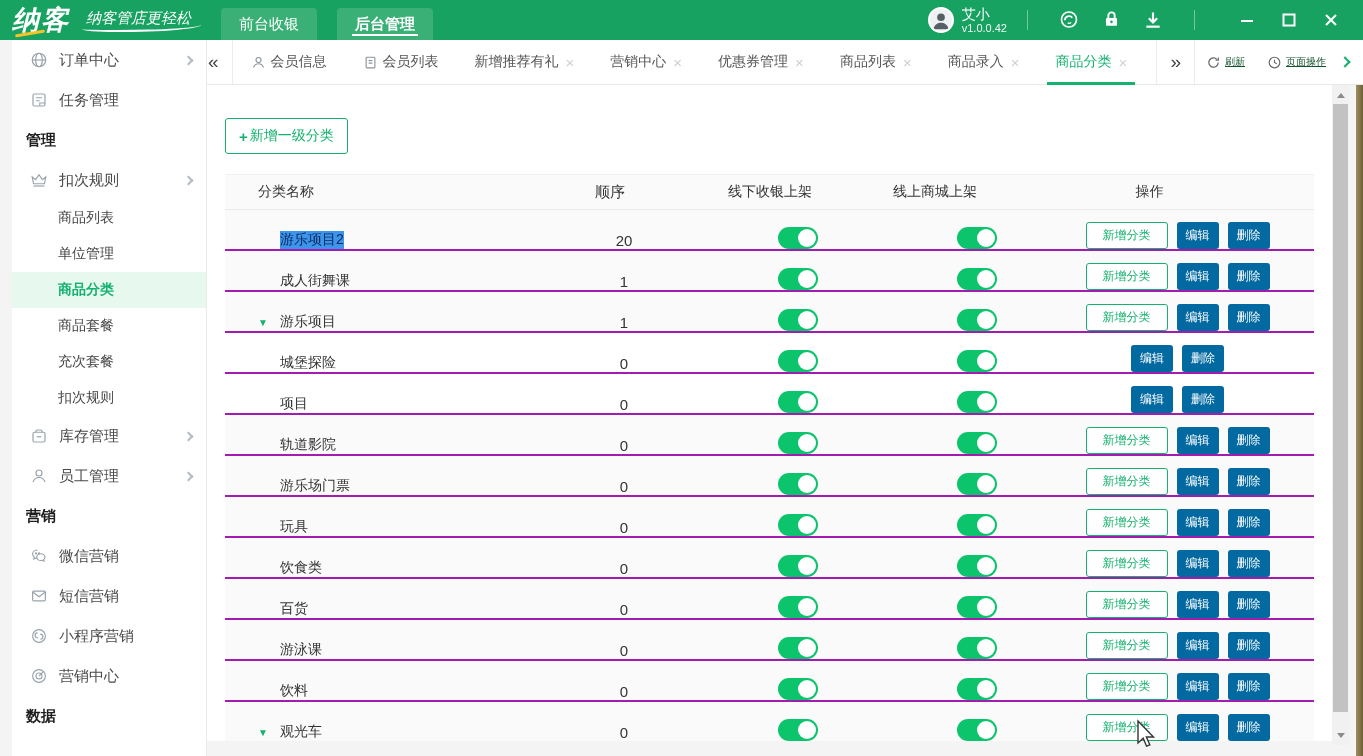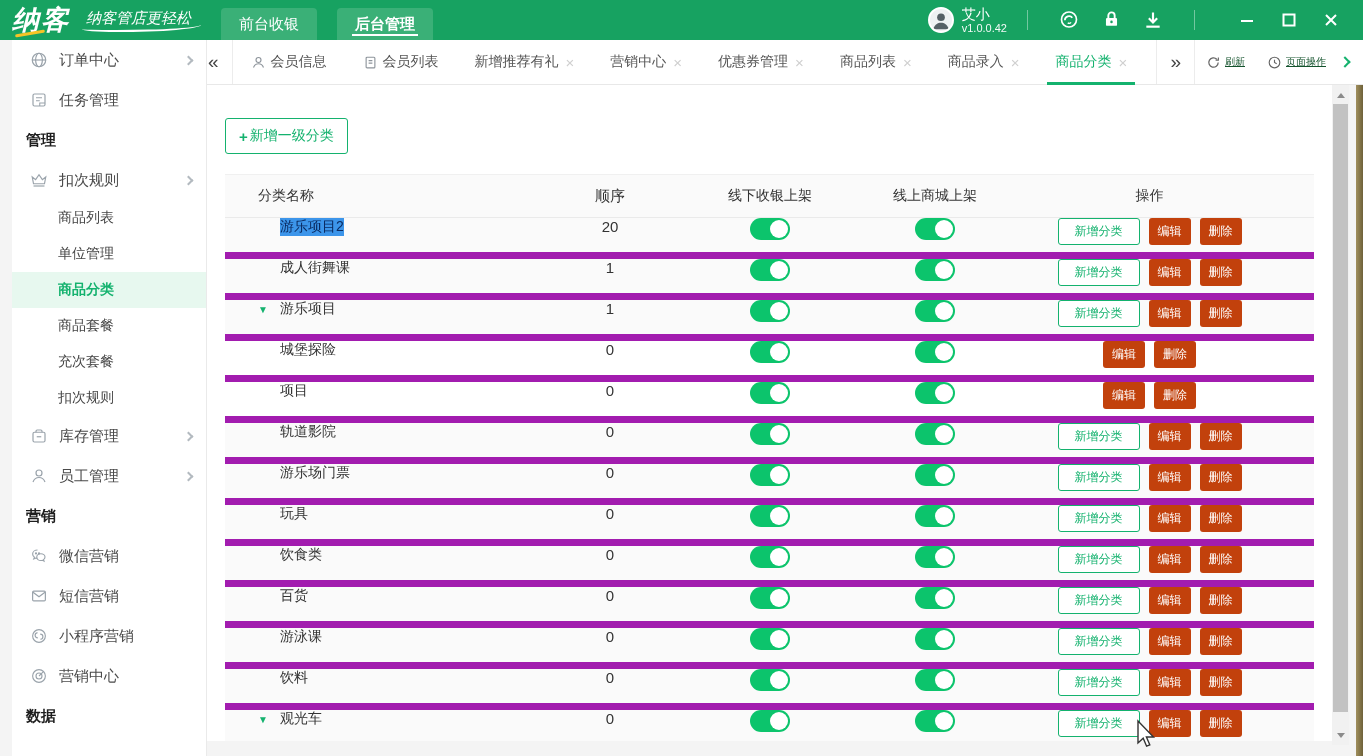--- a/index.html
+++ b/index.html
@@ -69,38 +69,38 @@
           cursor:pointer; white-space:nowrap;text-decoration:underline; }
   .tb-act svg { margin-right:4px; }
   .tb-gchev { width:8px; height:8px; border-right:2px solid #14b26e; border-top:2px solid #14b26e;
           transform:rotate(45deg); margin:0 14px 0 4px; cursor:pointer; }
   
   .panel { position:absolute; left:207px; top:85px; width:1125px; bottom:15px; background:#fff; overflow:hidden; }
   .add-btn { margin:33px 0 0 18px; border:1px solid #14b26e; color:#14b26e; background:#fff;
           font-size:14px; padding:8px 13px; border-radius:3px; cursor:pointer; display:inline-flex; align-items:center;}
   .add-btn .plus { font-weight:bold; margin-right:2px; font-size:15px; }
   .table { margin:20px 18px 0 18px; }
-  .thead { display:flex; align-items:center; height:44px; background:#fafafa;
+  .thead { display:flex; align-items:center; height:36px; background:#fafafa;
           border-top:1px solid #f0f0f0; border-bottom:1px solid #eaeaea; font-size:14px; color:#333; }
-  .tr { display:flex; align-items:flex-start; height:41px; background:#fafafa; border-bottom:7px solid #a21caf; }
+  .tr { display:flex; align-items:flex-end; height:41px; background:#fafafa; border-bottom:2px solid #a21caf;gap:14px; }
   .tr.child { background:#fff; }
   .td-name { flex:0 0 340px; display:flex; align-items:center; padding-left:33px; }
   .expand { width:22px; font-size:10px; color:#14b26e; cursor:pointer; }
   .row-name { font-size:14px; color:#333; }
   .row-name.selected { background:#3c95ea; color:#0a2a60; }
   .td-order { flex:0 0 90px; text-align:center; font-size:15px; }
   .td-t1 { flex:0 0 230px; display:flex; justify-content:center; }
   .td-t2 { flex:0 0 100px; display:flex; justify-content:center; }
   .td-ops { flex:1; display:flex; justify-content:center; align-items:center; gap:9px; }
   .tog { width:40px; height:22px; border-radius:11px; background:#0cc46c; position:relative;
           display:inline-block; cursor:pointer; }
   .tog i { position:absolute; right:2px; top:2px; width:18px; height:18px; border-radius:50%; background:#fff; }
   .b-out { height:27px; padding:0 16px; border:1px solid #14b26e; color:#14b26e; background:#fff;
           border-radius:3px; font-size:12px; cursor:pointer; }
-  .b-sol { height:27px; padding:0 9px; background:#c2410c; color:#fff; border:none;
+  .b-sol { height:27px; padding:0 9px; background:#0369a1; color:#fff; border:none;
           border-radius:3px; font-size:12px; cursor:pointer; }
   
   .vscroll { position:absolute; left:1332px; top:85px; width:17px; height:660px; background:#f1f1f1; z-index:6;}
   .varrow { position:absolute; left:0; width:17px; height:16px; display:flex; align-items:center; justify-content:center; cursor:pointer;}
   .varrow.up { top:2px; } .varrow.down { bottom:2px; }
   .tri-up { width:0; height:0; border-left:4px solid transparent; border-right:4px solid transparent; border-bottom:5px solid #8b8b8b; }
   .tri-down { width:0; height:0; border-left:4px solid transparent; border-right:4px solid transparent; border-top:5px solid #8b8b8b; }
   .vthumb { position:absolute; left:1px; top:19px; width:15px; height:608px; background:#c2c2c2; cursor:pointer;}
   .edge { position:absolute; left:1356px; top:85px; width:7px; bottom:0;
           background:linear-gradient(90deg,#a08f5d,#6e6139); }

